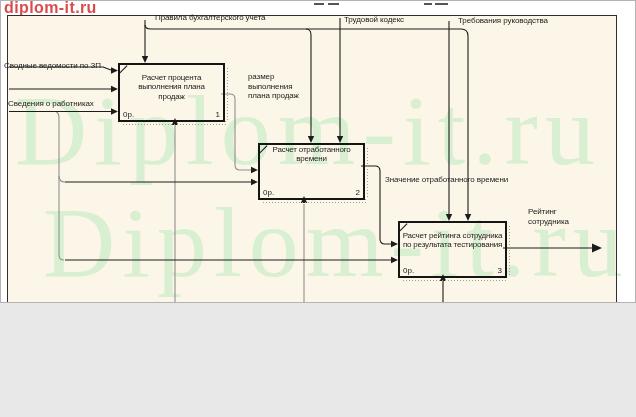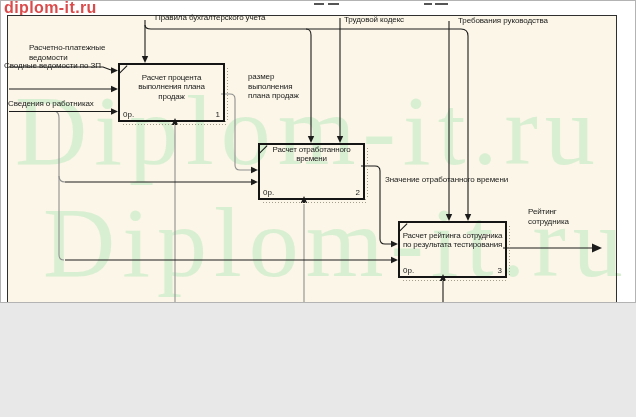--- a/index.html
+++ b/index.html
@@ -132,21 +132,20 @@
   <div class="abox" style="left:397px;top:220px;width:105px;height:53px">
     <i class="notch"></i>
     <div class="ttl" style="width:100px;padding-top:8px">Расчет рейтинга сотрудника по результата тестирования</div>
     <span class="cost">0р.</span>
     <span class="num">3</span>
   </div>
 
   <div class="lbl" style="left:154px;top:12px">Правила бухгалтерского учета</div>
   <div class="lbl" style="left:343px;top:14px">Трудовой кодекс</div>
   <div class="lbl" style="left:457px;top:15px">Требования руководства</div>
-  <div class="lbl w" style="left:28px;top:42px;width:90px">Расчетно-платежные ведомости</div>
   <div class="lbl" style="left:3px;top:60px">Сводные ведомости по ЗП</div>
   <div class="lbl" style="left:7px;top:98px">Сведения о работниках</div>
   <div class="lbl" style="left:384px;top:174px">Значение отработанного времени</div>
   <div class="lbl w" style="left:247px;top:71px;width:60px">размер выполнения плана продаж</div>
   <div class="lbl w" style="left:527px;top:206px;width:52px">Рейтинг сотрудника</div>
   <div class="lbl" style="left:310px;top:300px">Управляющий</div>
 
   <div class="bar-small" style="left:16px;top:344px">NODE:</div>
   <div class="bar-node">A3</div>
   <div class="bar-small" style="left:108px;top:344px">TITLE:</div>

